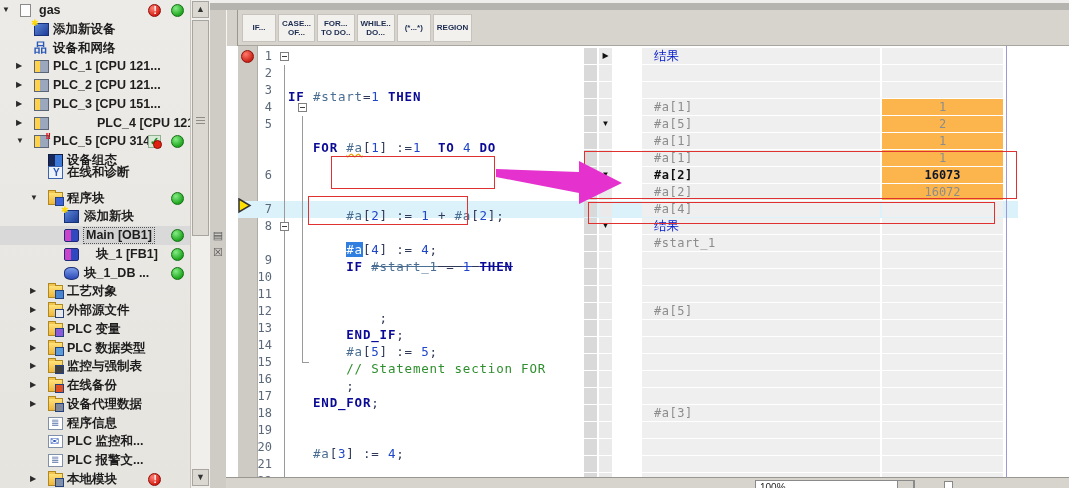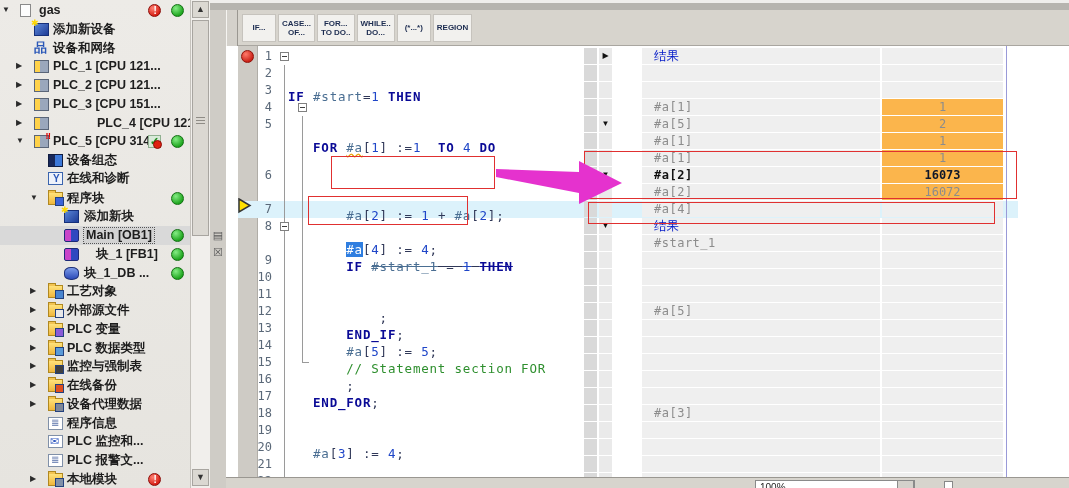--- a/index.html
+++ b/index.html
@@ -160,21 +160,21 @@
         <span class="texp" style="left: 16px;">▼</span>
         <span class="ticon i-plc-err" style="left: 34px;"></span>
         <span class="tlabel" style="left: 53px;">PLC_5 [CPU 314...</span>
         <span class="badge b-ok" style="left: 148px;"></span>
         <span class="badge b-green" style="left: 171px;"></span>
       </div>
       <div class="trow" style="top: 151.08px;">
         <span class="ticon i-devconf" style="left: 48px;"></span>
         <span class="tlabel" style="left: 67px;">设备组态</span>
       </div>
-      <div class="trow" style="top: 169px;">
+      <div class="trow" style="top: 163px;">
         <span class="ticon i-diag" style="left: 48px;"></span>
         <span class="tlabel" style="left: 67px;">在线和诊断</span>
       </div>
       <div class="trow" style="top: 188.6px;">
         <span class="texp" style="left: 30px;">▼</span>
         <span class="ticon i-folder" style="left: 48px; --ov: #3c64d8;"></span>
         <span class="tlabel" style="left: 67px;">程序块</span>
         <span class="badge b-green" style="left: 171px;"></span>
       </div>
       <div class="trow" style="top: 207.36px;">

